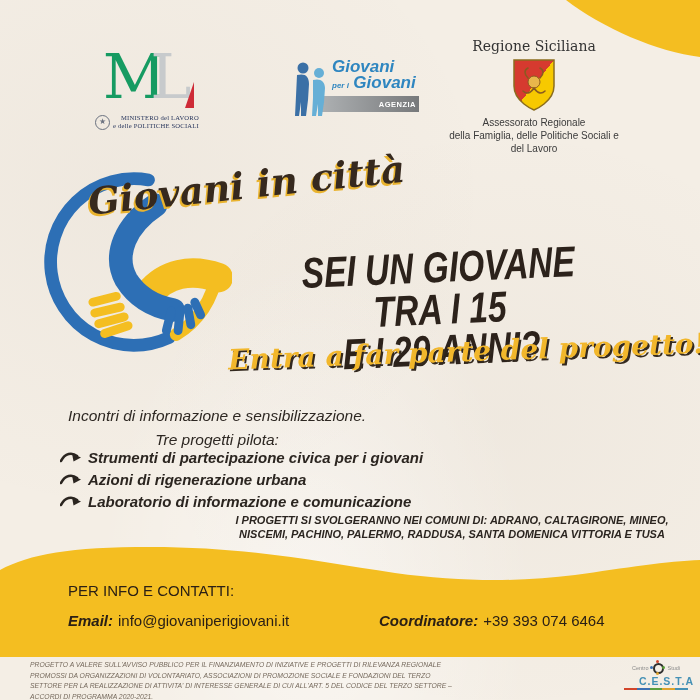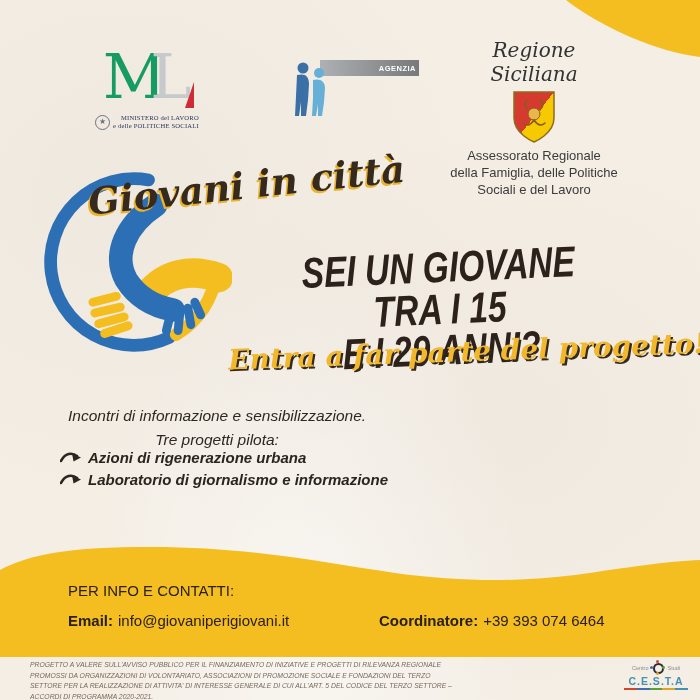--- a/index.html
+++ b/index.html
@@ -35,23 +35,23 @@
   .ag-line1{font-size:17px;font-weight:bold;line-height:17px;}
   .ag-line2{line-height:16px;}
   .ag-small{font-size:8px;font-weight:bold;}
   .ag-big{font-size:17px;font-weight:bold;}
   .agency-bar{margin-left:28px;margin-top:2px;width:96px;height:16px;
     background:linear-gradient(90deg,#AEB1B3,#77797B);display:flex;align-items:center;justify-content:flex-end;padding-right:3px;}
   .agency-bar span{color:#fff;font-size:7.5px;font-weight:bold;letter-spacing:.5px;}
 
   
   .region{position:absolute;left:446px;top:38px;width:176px;text-align:center;color:#333;}
-  .region-title{font-family:"DejaVu Serif",serif;font-style:italic;font-size:20px;}
+  .region-title{font-family:"DejaVu Serif",serif;font-size:14px;}
   .region-shield{margin:4px auto 0 auto;}
-  .region-sub{margin-top:4px;font-size:13px;line-height:1.3;color:#3B3B3B;}
+  .region-sub{margin-top:4px;font-size:10px;line-height:1.3;color:#3B3B3B;}
 
   
   .handshake{position:absolute;left:36px;top:164px;}
   .brand-script{position:absolute;left:86px;top:180px;width:290px;
     font-family:"DejaVu Serif",serif;font-style:italic;font-weight:bold;font-size:37px;
     color:#36291E;text-shadow:-2px 2px 0 #E9B32E;transform:rotate(-6deg);transform-origin:left top;white-space:nowrap;}
   .headline{position:absolute;left:222px;top:246px;width:436px;text-align:center;
     color:#2C221B;font-weight:bold;font-style:italic;transform:rotate(-2.5deg);}
   .hl{display:block;transform:scaleX(0.78);letter-spacing:0px;}
   .hl1{font-size:43px;line-height:42px;}
@@ -68,27 +68,27 @@
   .comuni{position:absolute;left:224px;top:513px;width:456px;text-align:center;
     font-size:11px;font-weight:bold;font-style:italic;color:#2B2520;line-height:14px;}
 
   
   .band{position:absolute;left:0;top:540px;width:700px;height:117px;}
   .band-wave{position:absolute;left:0;top:0;width:700px;height:117px;}
   .contact-title{position:absolute;left:68px;top:42px;font-size:15px;font-weight:normal;color:#2B2015;}
   .contact-row{position:absolute;left:0;top:72px;width:700px;font-size:15px;color:#2B2015;}
   .contact-email{position:absolute;left:68px;white-space:nowrap;}
   .contact-coord{position:absolute;left:379px;white-space:nowrap;}
-  .lbl{font-weight:bold;margin-right:5px;}
+  .lbl{font-weight:bold;margin-right:5px;font-style:italic;}
 
   
   .legal{position:absolute;left:30px;top:660px;width:430px;font-size:6.8px;font-style:italic;
     color:#75695C;line-height:1.55;}
   .credit{position:absolute;left:466px;top:673px;width:150px;font-size:7.4px;color:#55504A;}
-  .cesta{position:absolute;left:618px;top:661px;width:76px;text-align:center;}
+  .cesta{position:absolute;left:618px;top:661px;width:76px;text-align:right;}
   .cesta-top{display:flex;align-items:center;justify-content:center;gap:3px;}
   .cesta-word{font-size:5.5px;color:#8A8A8A;}
   .cesta-icon{position:relative;width:13px;height:13px;}
   .cesta-ring{position:absolute;left:2px;top:2px;width:7px;height:7px;border:2px solid #2E2E2E;border-radius:50%;}
   .dot{position:absolute;width:3px;height:3px;border-radius:50%;}
   .dot-r{left:5px;top:-1px;background:#D2452B;}
   .dot-b{left:-1px;top:5px;background:#3B6FB2;}
   .dot-g{left:11px;top:5px;background:#5B9E3C;}
   .dot-y{left:5px;top:11px;background:#E0A32B;}
   .cesta-name{margin-top:1px;font-size:10.5px;font-weight:bold;letter-spacing:1px;color:#4591B5;}
@@ -118,20 +118,27 @@
     </div>
   </div>
 
   <div class="agency">
     <svg class="agency-figs" width="40" height="58" viewBox="0 0 40 58">
       <circle cx="11" cy="8" r="5.5" fill="#3B70A6"></circle>
       <path d="M5,15 C13,13 17,16 17,24 L16,40 L14,56 L9,56 L9,42 L7,56 L3,56 L4,36 Z" fill="#3B70A6"></path>
       <circle cx="27" cy="13" r="5" fill="#66AFD6"></circle>
       <path d="M21,20 C28,18 33,21 33,28 L32,42 L30,56 L26,56 L26,44 L24,56 L20,56 L21,38 Z" fill="#66AFD6"></path>
     </svg>
+    <div class="agency-text">
+      <div class="ag-line1">Giovani</div>
+      <div class="ag-line2">
+        <span class="ag-small">per i</span>
+        <span class="ag-big">Giovani</span>
+      </div>
+    </div>
     <div class="agency-bar">
       <span>AGENZIA</span>
     </div>
   </div>
 
   <div class="region">
     <div class="region-title">Regione Siciliana</div>
     <svg class="region-shield" width="44" height="54" viewBox="0 0 44 54">
       <defs>
         <linearGradient id="shieldSplit" x1="0" y1="0" x2="1" y2="1">
@@ -171,31 +178,39 @@
     <div>Incontri di informazione e sensibilizzazione.</div>
     <div>Tre progetti pilota:</div>
   </div>
 
   <div class="bullets">
     <div class="bullet">
       <svg width="22" height="13" viewBox="0 0 22 13">
         <path d="M1,10 C5,2 12,1 17,5" fill="none" stroke="#2B2520" stroke-width="2.6" stroke-linecap="round"></path>
         <path d="M12,2.5 L21,6.5 L13.5,10.5 Z" fill="#2B2520"></path>
       </svg>
-      <span>Azioni di rigenerazione urbana</span>
+      <span>Strumenti di partecipazione civica per i giovani</span>
     </div>
     <div class="bullet">
       <svg width="22" height="13" viewBox="0 0 22 13">
         <path d="M1,10 C5,2 12,1 17,5" fill="none" stroke="#2B2520" stroke-width="2.6" stroke-linecap="round"></path>
         <path d="M12,2.5 L21,6.5 L13.5,10.5 Z" fill="#2B2520"></path>
       </svg>
-      <span>Laboratorio di giornalismo e informazione</span>
-    </div>
-  </div>
-
+      <span>Azioni di rigenerazione urbana</span>
+    </div>
+    <div class="bullet">
+      <svg width="22" height="13" viewBox="0 0 22 13">
+        <path d="M1,10 C5,2 12,1 17,5" fill="none" stroke="#2B2520" stroke-width="2.6" stroke-linecap="round"></path>
+        <path d="M12,2.5 L21,6.5 L13.5,10.5 Z" fill="#2B2520"></path>
+      </svg>
+      <span>Laboratorio di informazione e comunicazione</span>
+    </div>
+  </div>
+
+  <div class="comuni">I PROGETTI SI SVOLGERANNO NEI COMUNI DI:  ADRANO, CALTAGIRONE, MINEO, NISCEMI, PACHINO, PALERMO, RADDUSA, SANTA DOMENICA VITTORIA E TUSA</div>
 
   <div class="band">
     <svg class="band-wave" viewBox="0 0 700 117" preserveAspectRatio="none">
       <path d="M0,30 C30,14 70,7 150,7 C250,7 320,22 395,33 C460,42 520,42 575,35 C625,28 668,21 700,20 L700,117 L0,117 Z" fill="#F4BE21"></path>
     </svg>
     <div class="contact-title">PER INFO E CONTATTI:</div>
     <div class="contact-row">
       <div class="contact-email">
         <span class="lbl">Email:</span><span>info@giovaniperigiovani.it</span>
       </div>

